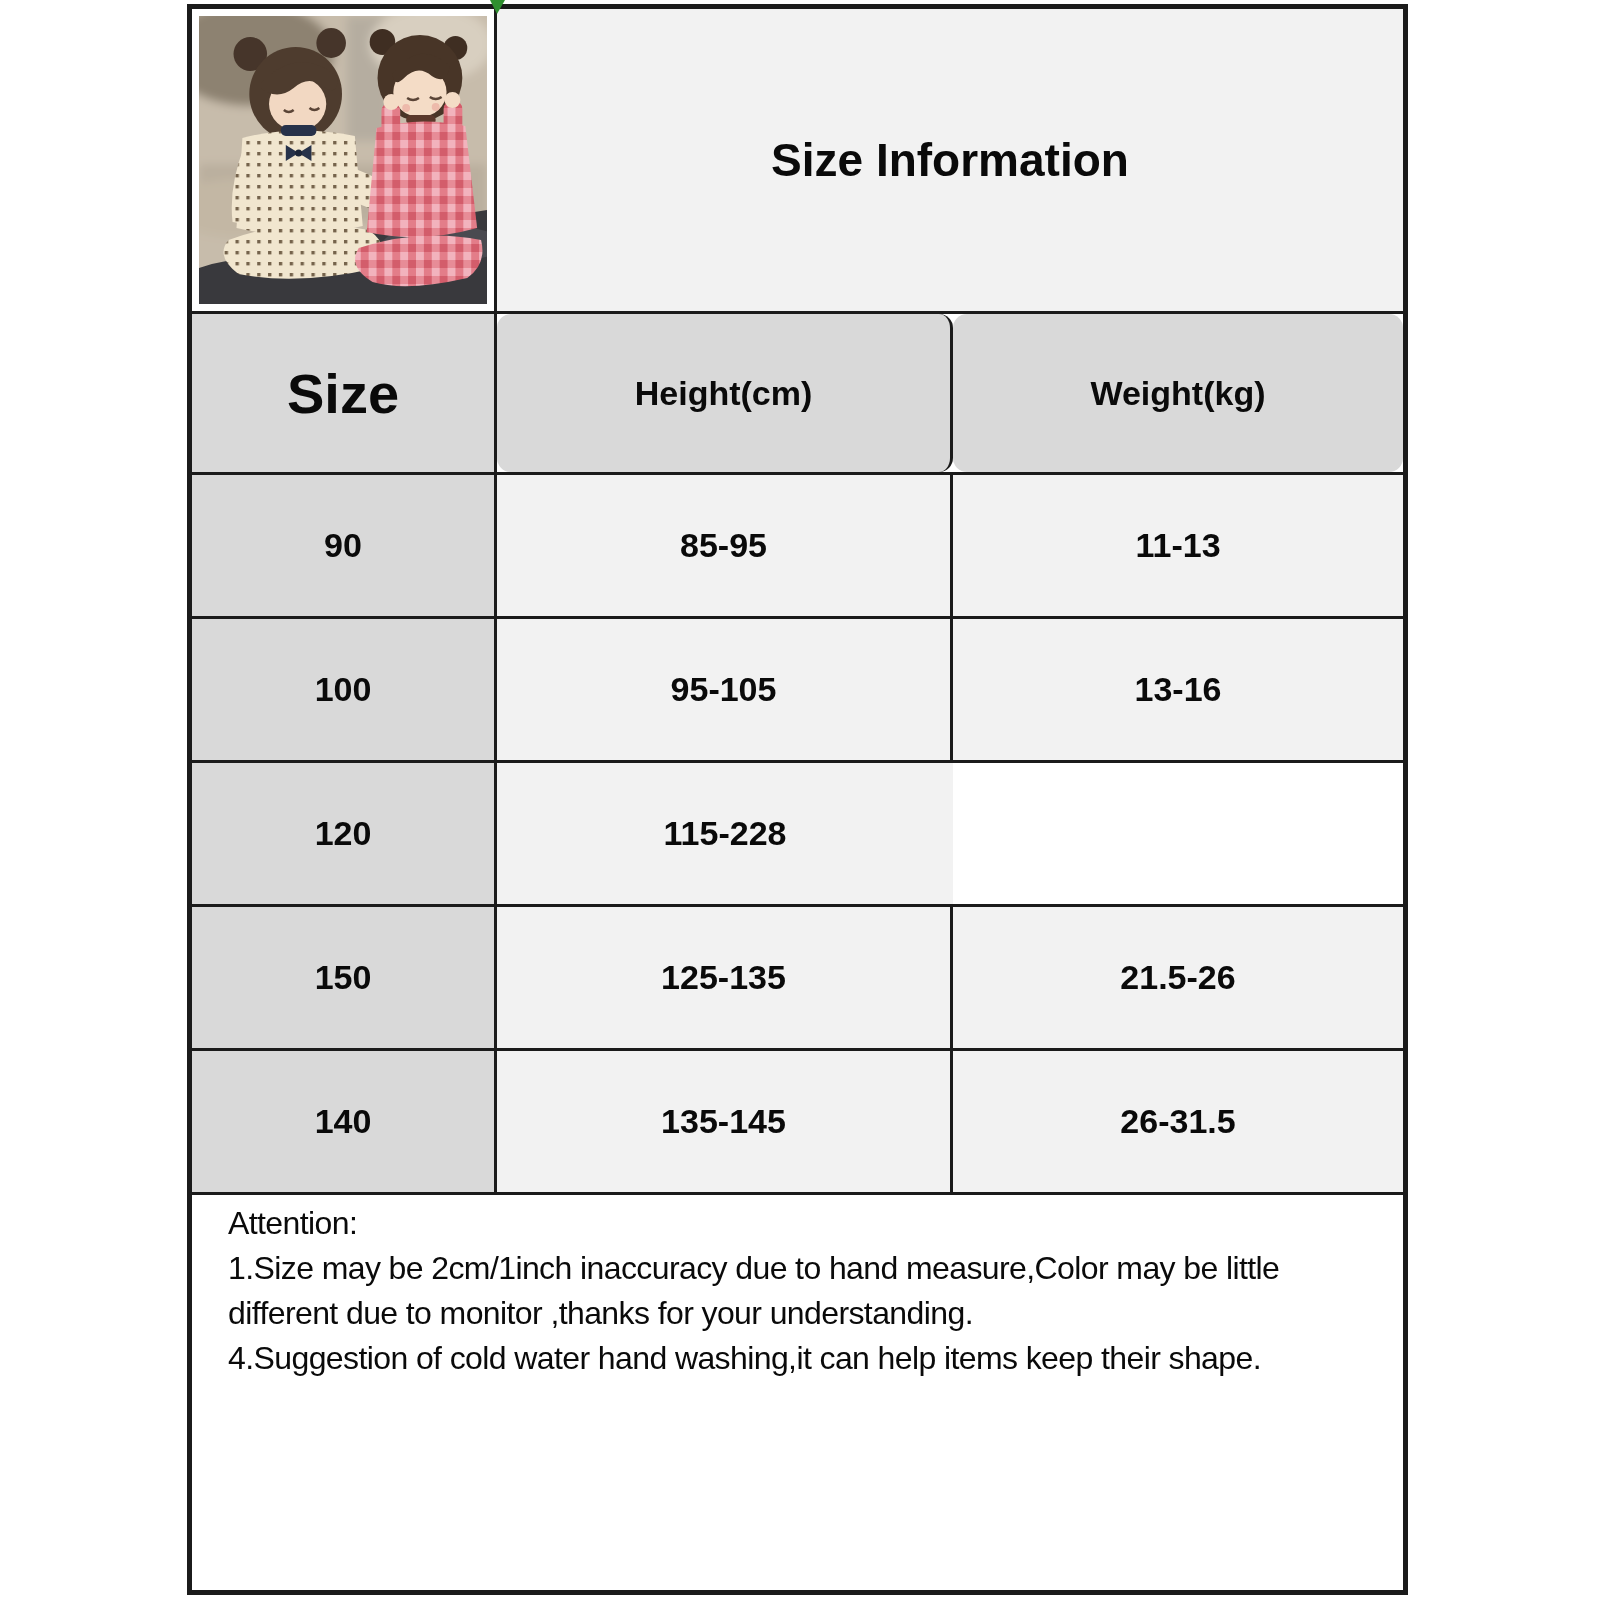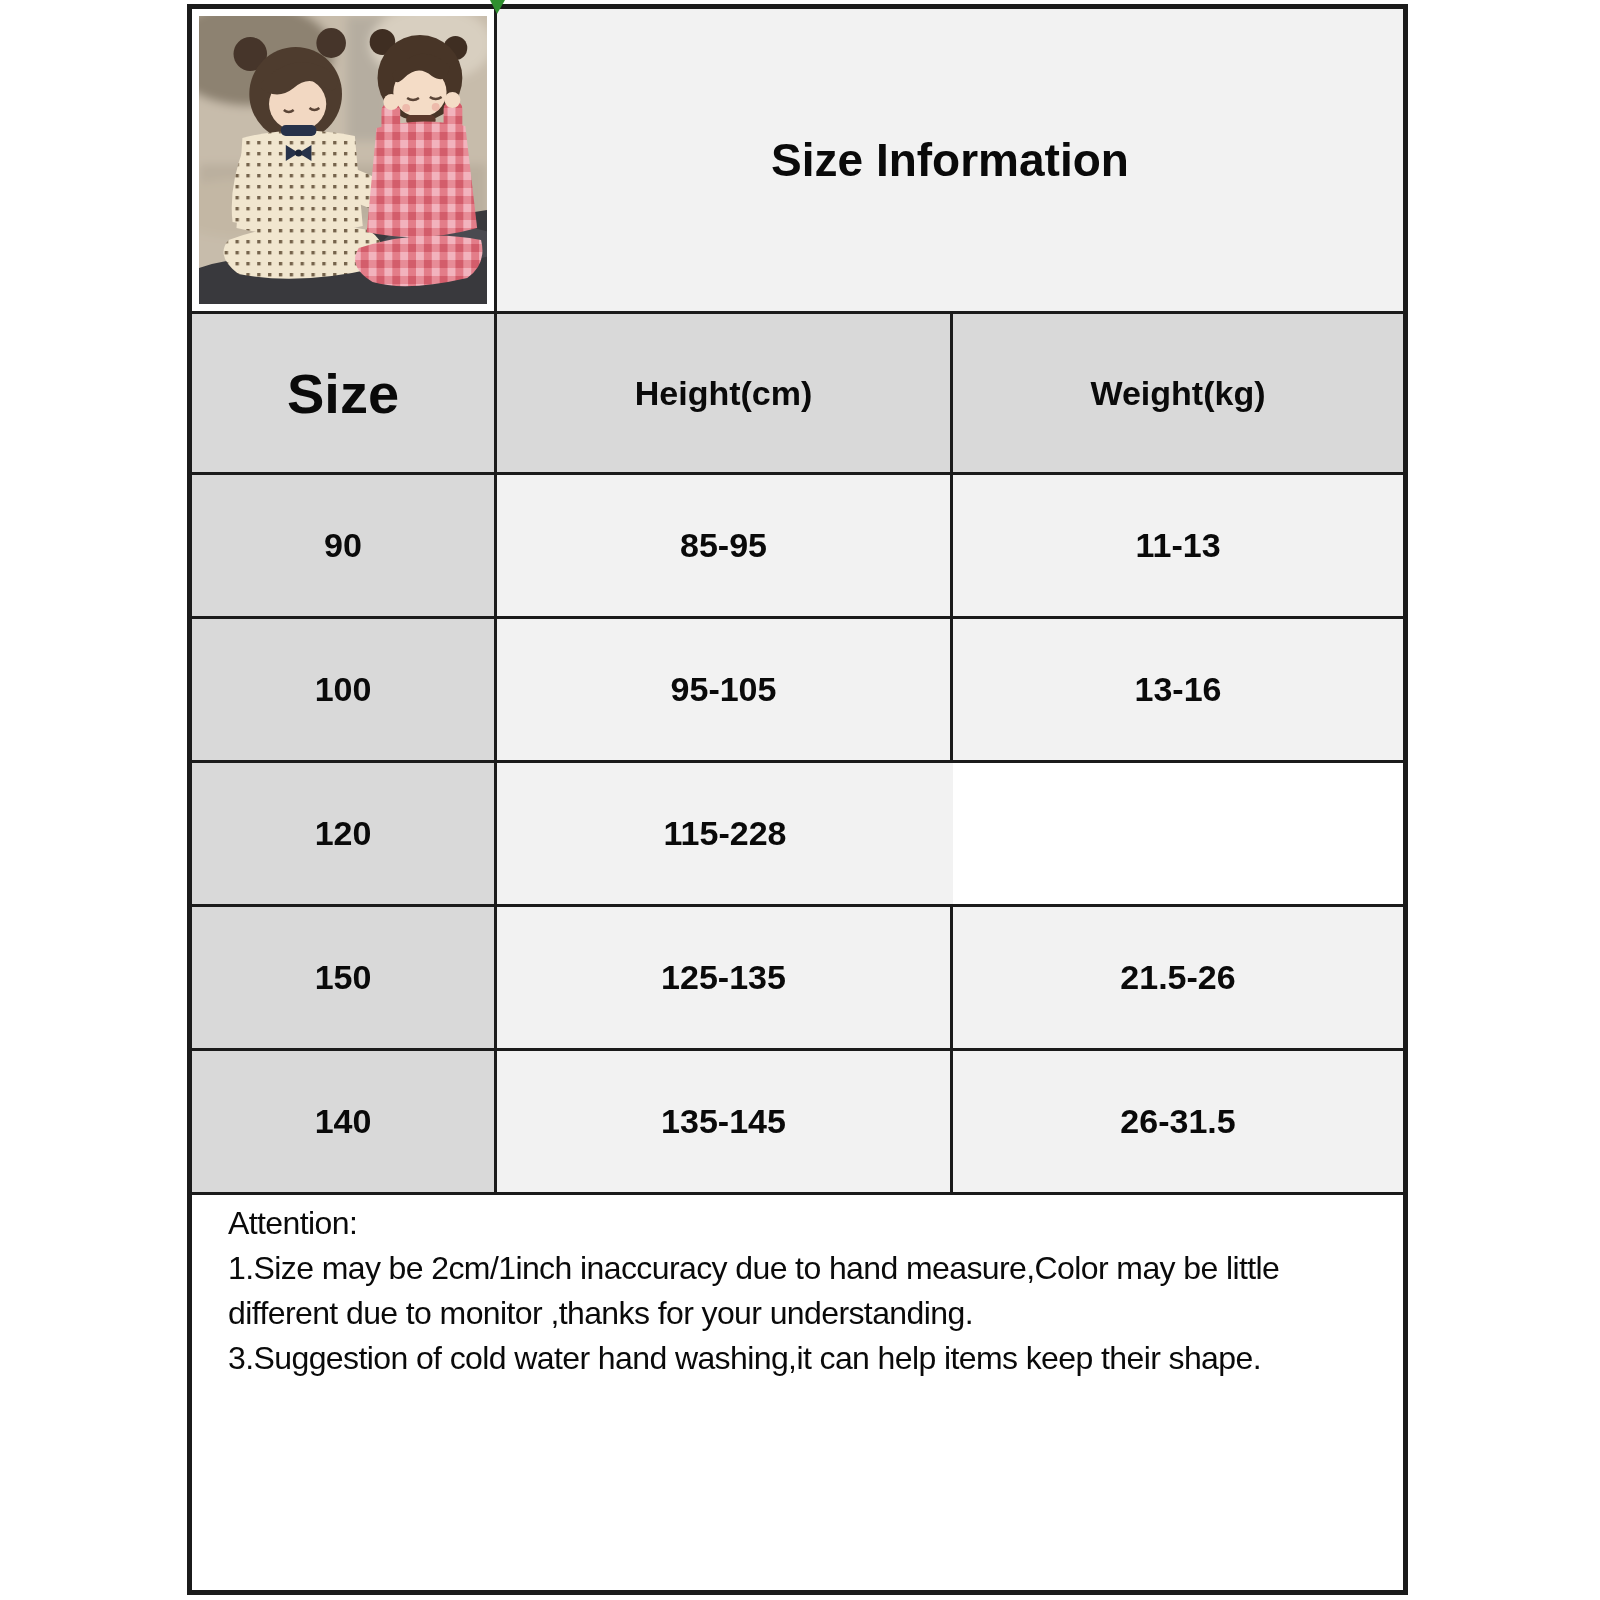--- a/index.html
+++ b/index.html
@@ -23,21 +23,21 @@
   
   .row-photo{height:305px;}
   .photo-cell{background:#ffffff;padding:7px;}
   .photo-cell svg{width:100%;height:100%;display:block;}
   .title-cell{background:#f2f2f2;font-size:46px;font-weight:700;letter-spacing:0px;}
 
   
   .row-head{height:161px;}
   .row-head .tcell{background:#d9d9d9;font-weight:700;}
   .head-size{font-size:56px;}
-  .head-col{font-size:34px;}
+  .head-col{font-size:34px;border-radius:14px;}
 
   
   .row-data{height:144px;}
   .row-data .tcell{font-size:34px;font-weight:700;}
   .row-data .c1{background:#d9d9d9;}
   .row-data .c2,.row-data .c3{background:#f2f2f2;}
 
   
   .row-attention{flex:1 1 auto;border-bottom:none;background:#ffffff;}
   .attention-box{display:block;width:100%;box-sizing:border-box;
@@ -160,18 +160,18 @@
     <div class="trow row-data">
       <div class="tcell c1">140</div>
       <div class="tcell c2">135-145</div>
       <div class="tcell c3">26-31.5</div>
     </div>
 
     <div class="trow row-attention">
       <div class="attention-box">
         <p>Attention:</p>
         <p>1.Size may be 2cm/1inch inaccuracy due to hand measure,Color may be little different due to monitor ,thanks for your understanding.</p>
-        <p>3.Suggestion of cold water hand washing,it can help items keep their shape.</p>
+        <p>4.Suggestion of cold water hand washing,it can help items keep their shape.</p>
       </div>
     </div>
 
   </div>
 </div>
 
 </body></html>

